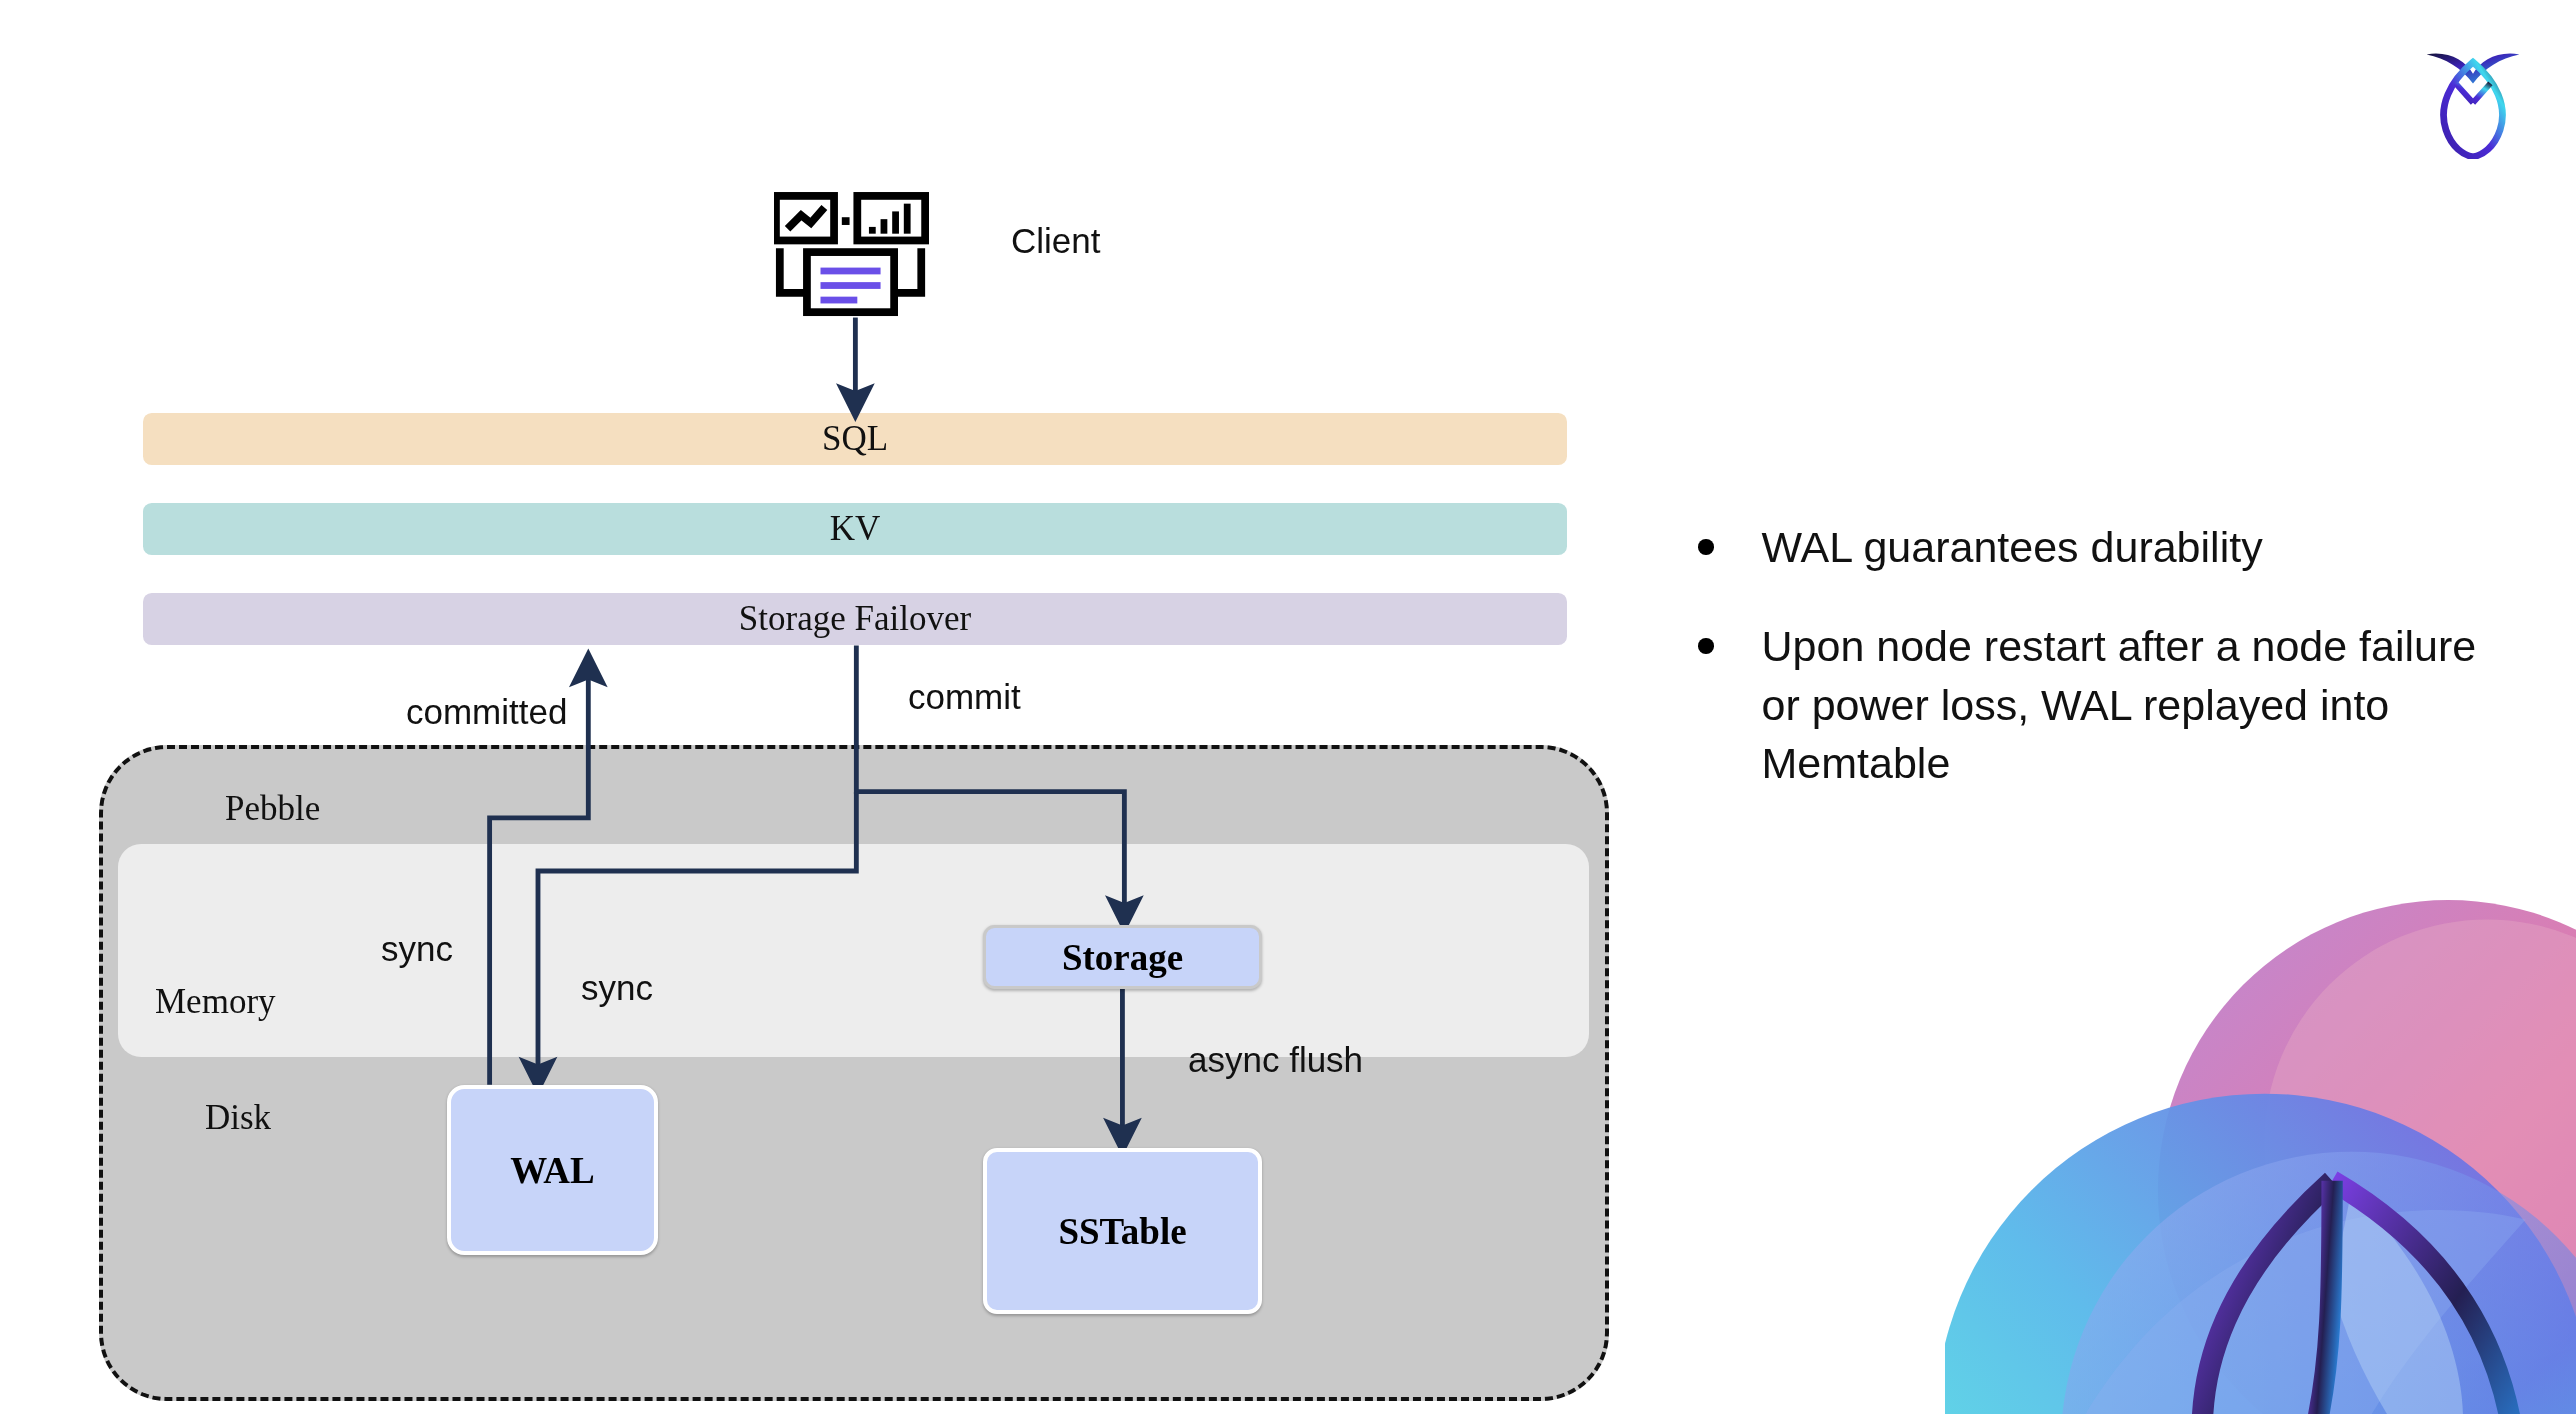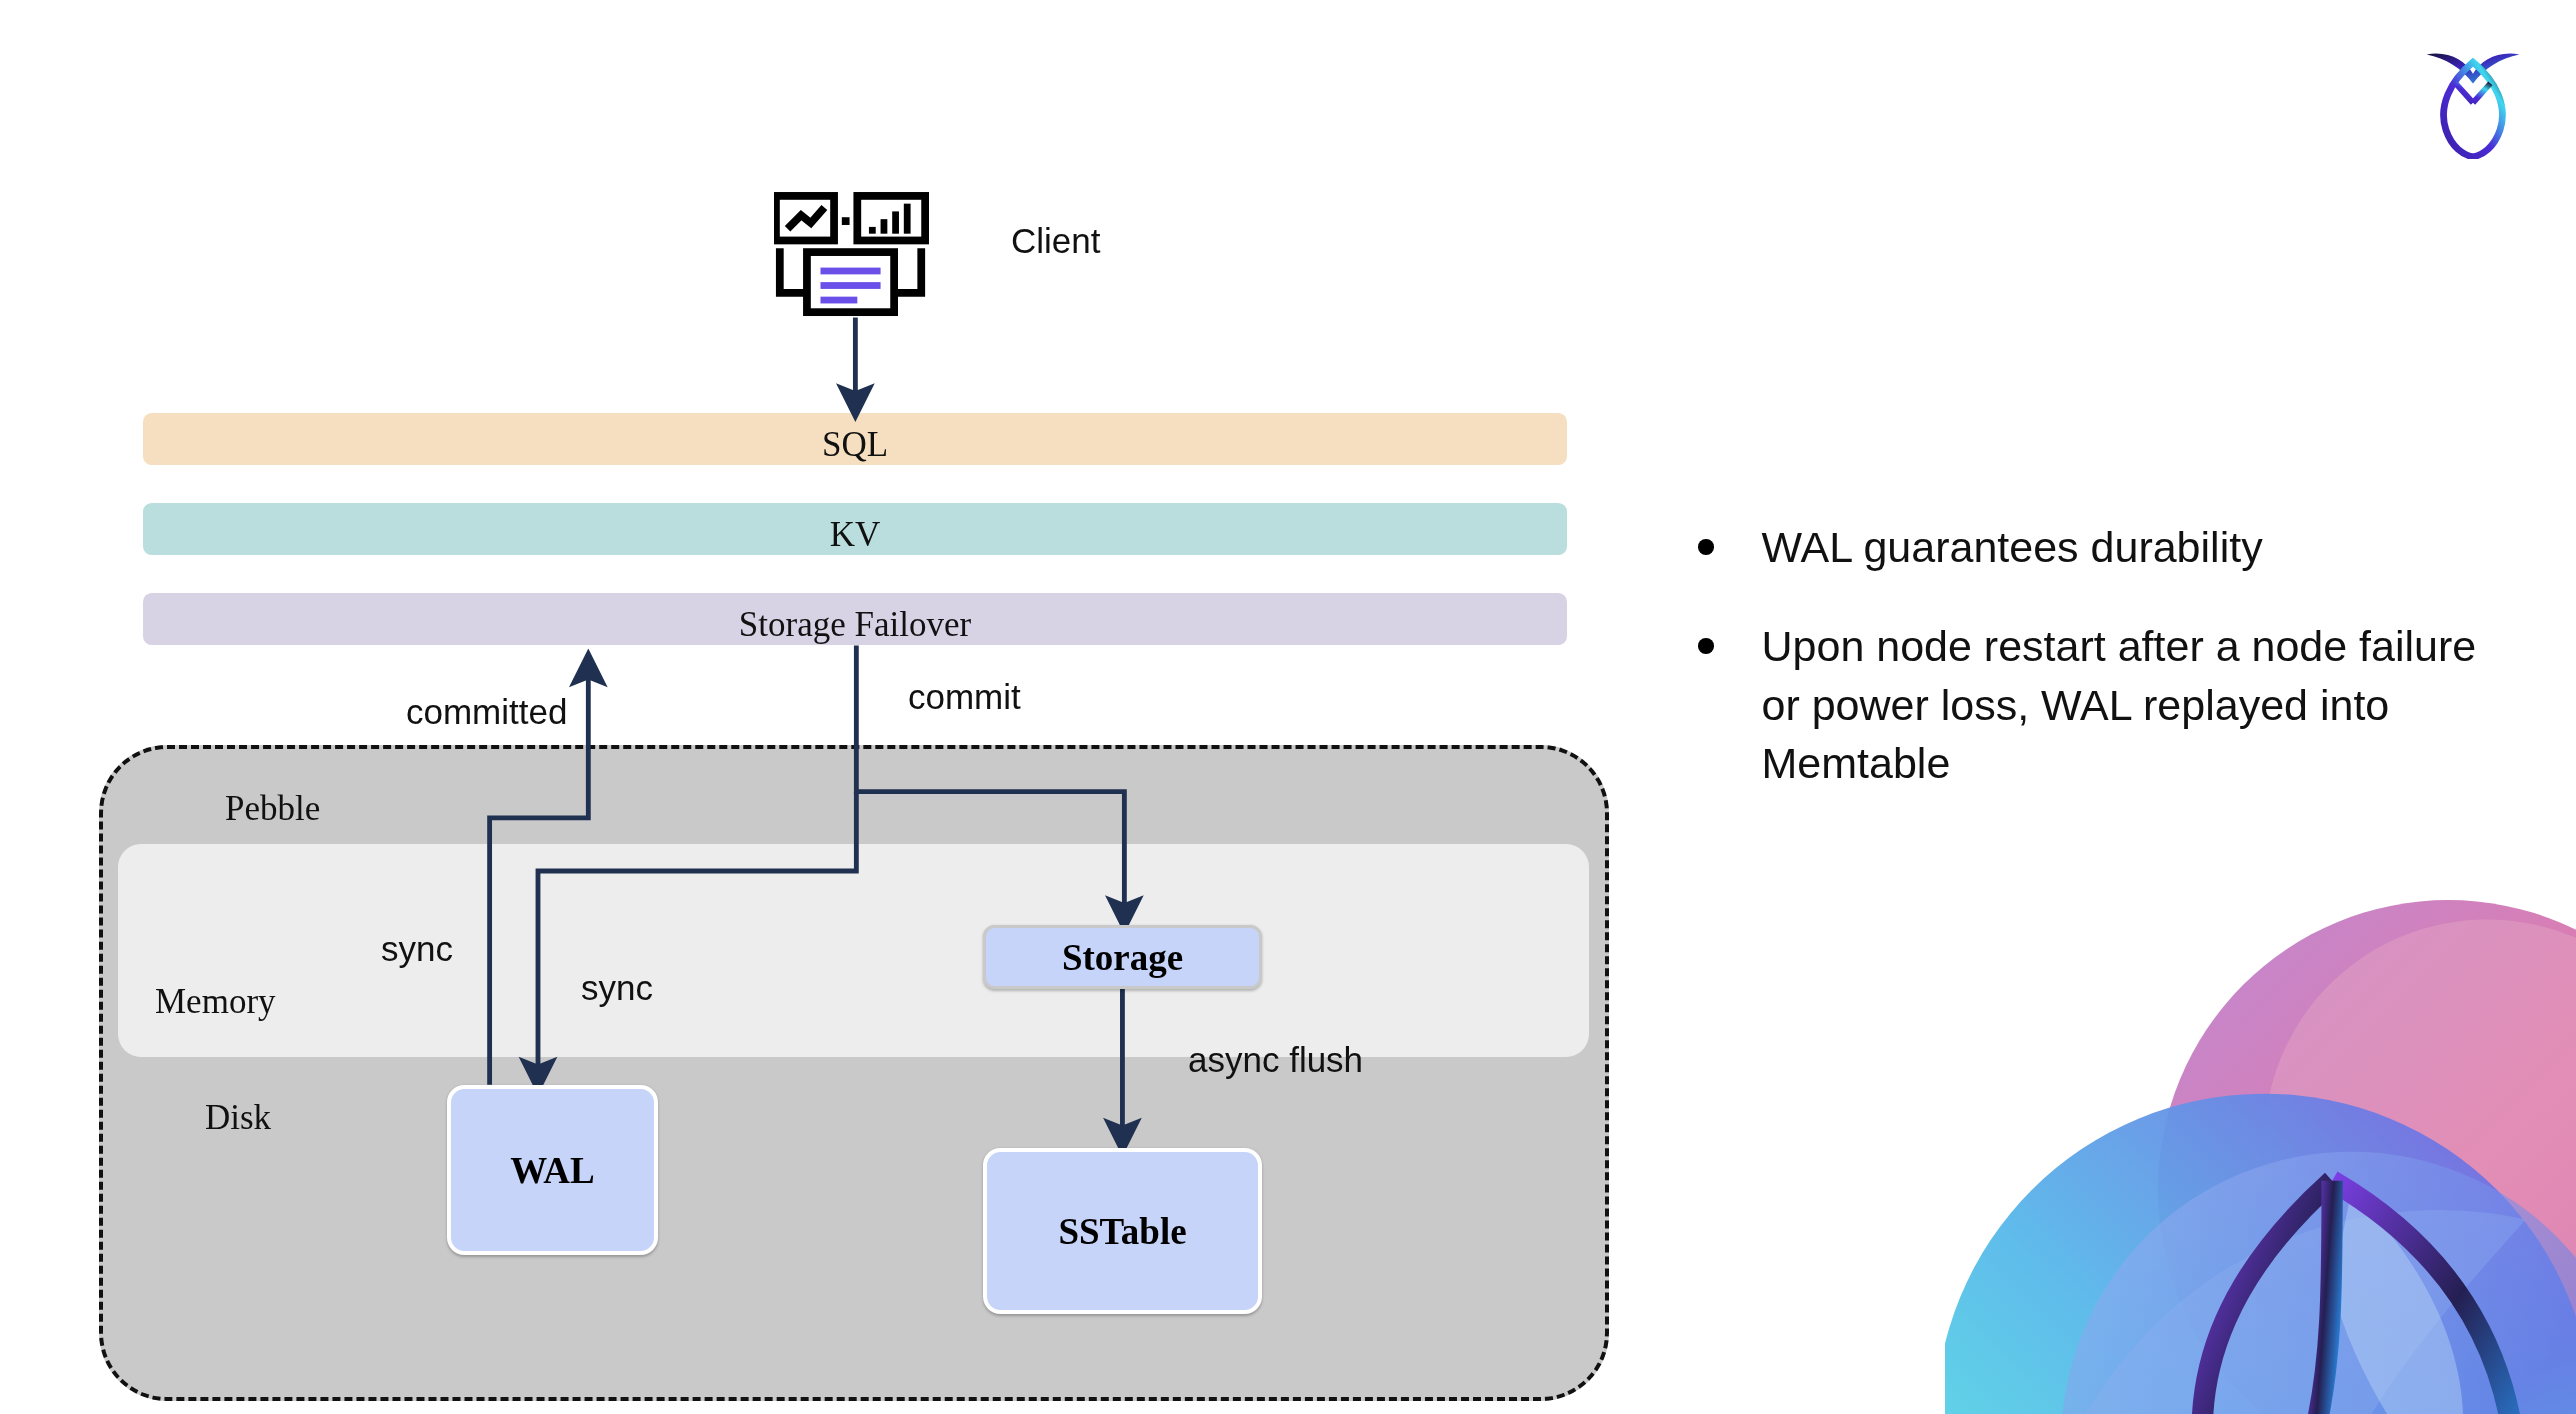--- a/index.html
+++ b/index.html
@@ -36,21 +36,21 @@
   .clientlbl{
     position:absolute;left:1011px;top:221px;
     font-size:35px;color:#111;
     font-family:"Liberation Sans", sans-serif;
   }
 
   .bar{
     position:absolute;
     left:143px;width:1424px;height:52px;
     border-radius:8.7px;
-    display:flex;align-items:flex-end;justify-content:center;
+    display:flex;align-items:center;justify-content:center;
     font-family:"Liberation Serif", serif;
     font-size:35px;color:#111;
   }
   #bar-sql{top:413px;background:#f5dfc0;}
   #bar-kv{top:503px;background:#b9dedd;}
   #bar-storage{top:593px;background:#d7d2e4;}
 
   
   #pebble{
     position:absolute;left:99px;top:745px;width:1510px;height:656px;
@@ -79,21 +79,21 @@
     border:4.8px solid #ffffff;
     border-radius:17.4px;
     box-sizing:border-box;
     display:flex;align-items:center;justify-content:center;
     font-family:"Liberation Serif", serif;
     font-weight:700;font-size:37px;color:#000;
     box-shadow:0 1.9px 2.9px rgba(0,0,0,0.25);
   }
   #node-memtable{left:983px;top:925px;width:279px;height:64px;border:3.9px solid #c9c9c9;border-radius:11.6px;}
   #node-wal{left:447px;top:1085px;width:211px;height:170px;}
-  #node-sstable{left:983px;top:1148px;width:279px;height:166px;}
+  #node-sstable{left:983px;top:1148px;width:279px;height:166px;border-radius:14px;}
 
   .edgelbl{
     position:absolute;
     font-family:"Liberation Sans", sans-serif;
     font-size:35px;color:#111;white-space:nowrap;
   }
   #lbl-committed{left:406px;top:692px;}
   #lbl-commit{left:908px;top:677px;}
   #lbl-sync1{left:381px;top:929px;}
   #lbl-sync2{left:581px;top:968px;}

